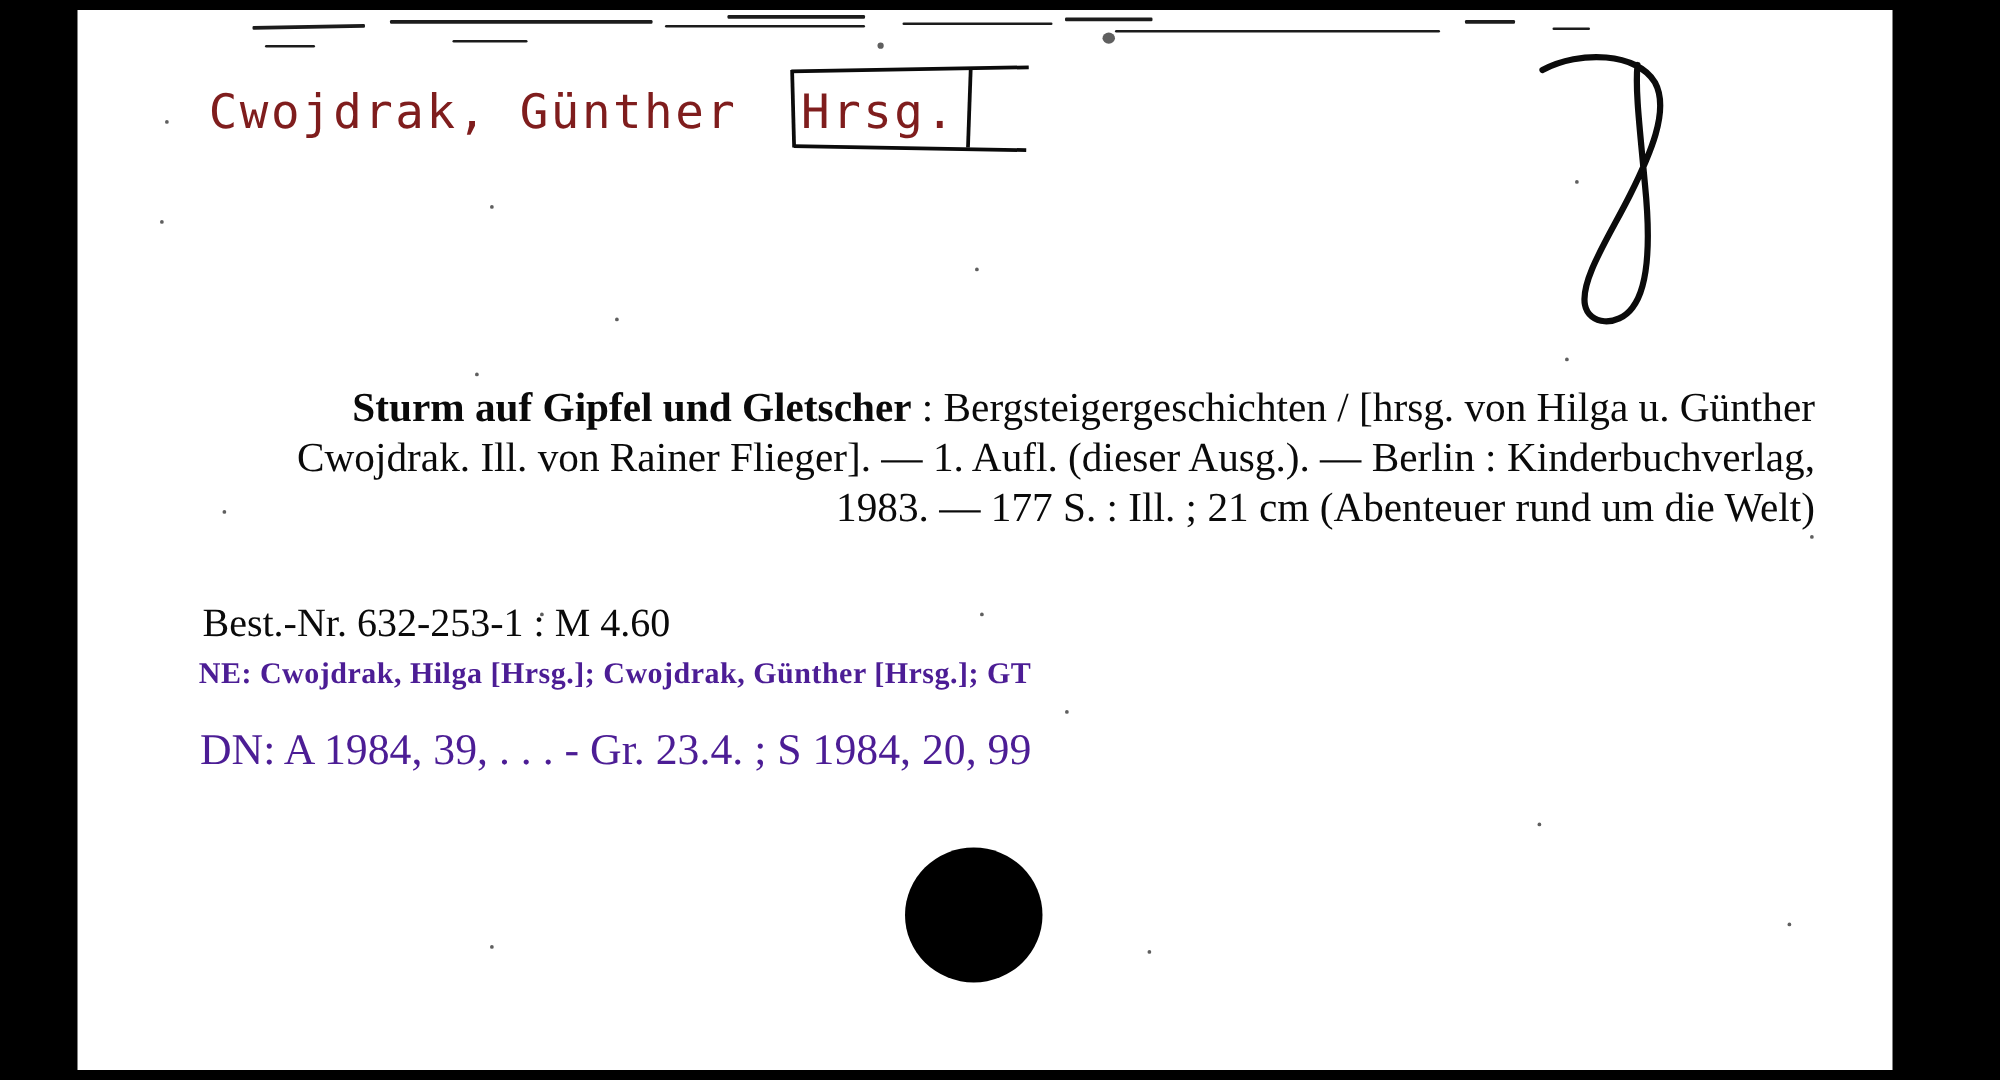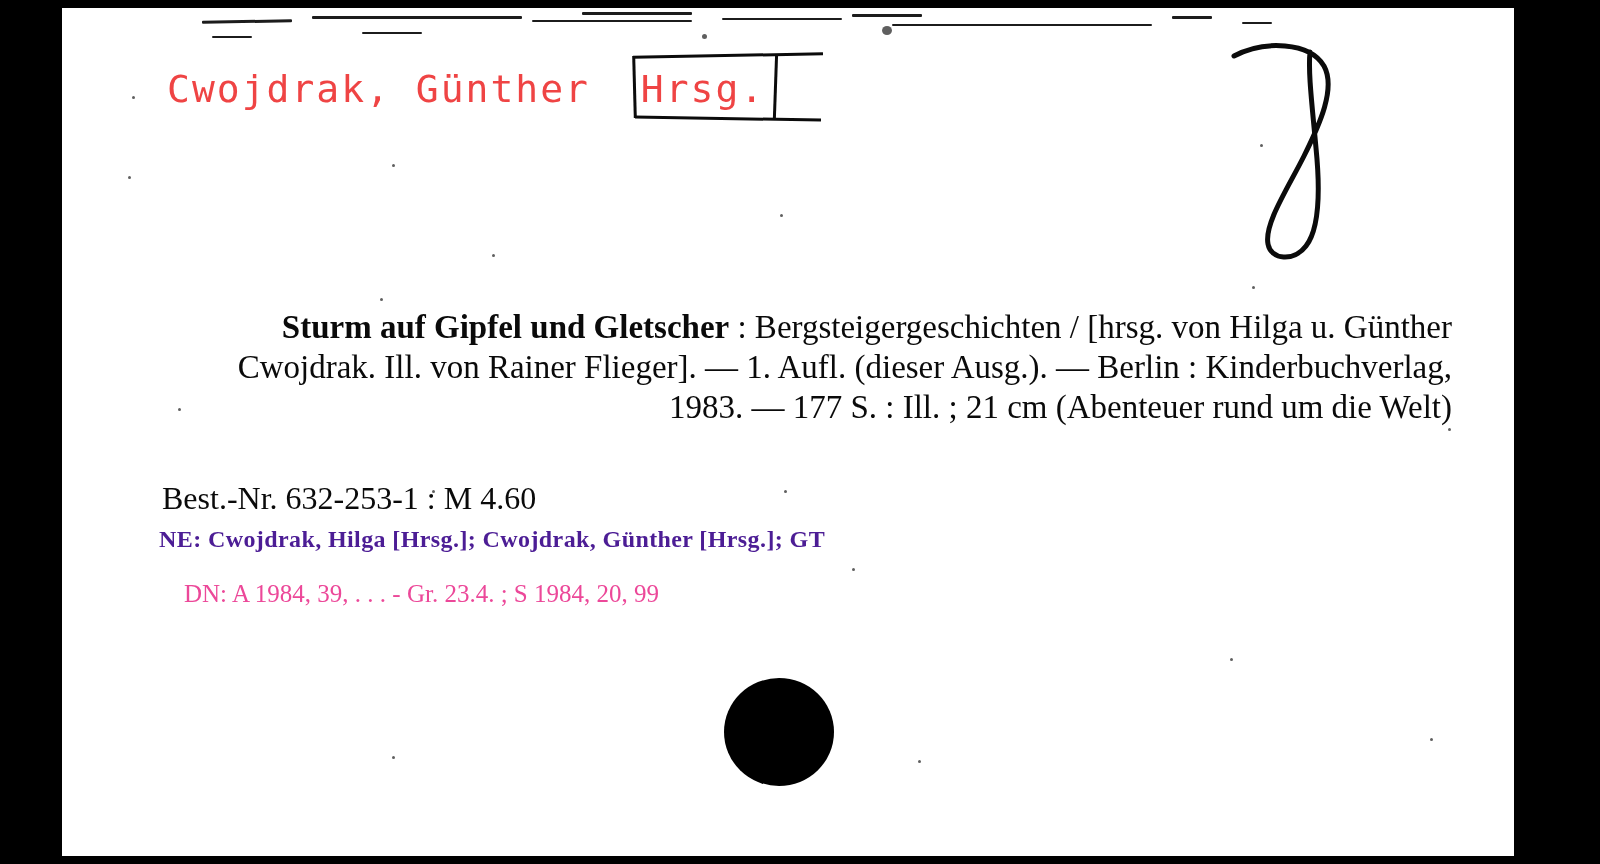--- a/index.html
+++ b/index.html
@@ -54,21 +54,21 @@
   }
 
   
   .typed-heading {
     position: absolute;
     left: 105px;
     top: 58px;
     font-family: "DejaVu Sans Mono", monospace;
     font-size: 38px;
     letter-spacing: 2px;
-    color: #ef4444;
+    color: #7f1d1d;
     white-space: nowrap;
   }
   .hrsg-box {
     position: relative;
     display: inline-block;
     padding: 1px 10px 3px 8px;
     margin-left: 18px;
   }
   .hrsg-box::before {
     content: "";
@@ -140,24 +140,23 @@
     font-size: 24px;
     font-weight: bold;
     letter-spacing: .4px;
     color: #4c1d95;
     white-space: nowrap;
   }
   .dn-line {
     position: absolute;
     left: 98px;
     top: 572px;
-    font-size: 25px;
-    color: #ec4899;
+    font-size: 35px;
+    color: #4c1d95;
     white-space: nowrap;
-    margin-left: 24px;
   }
 
   
   .punch-dot {
     position: absolute;
     left: 662px;
     top: 670px;
     width: 110px;
     height: 108px;
     background: #000000;

